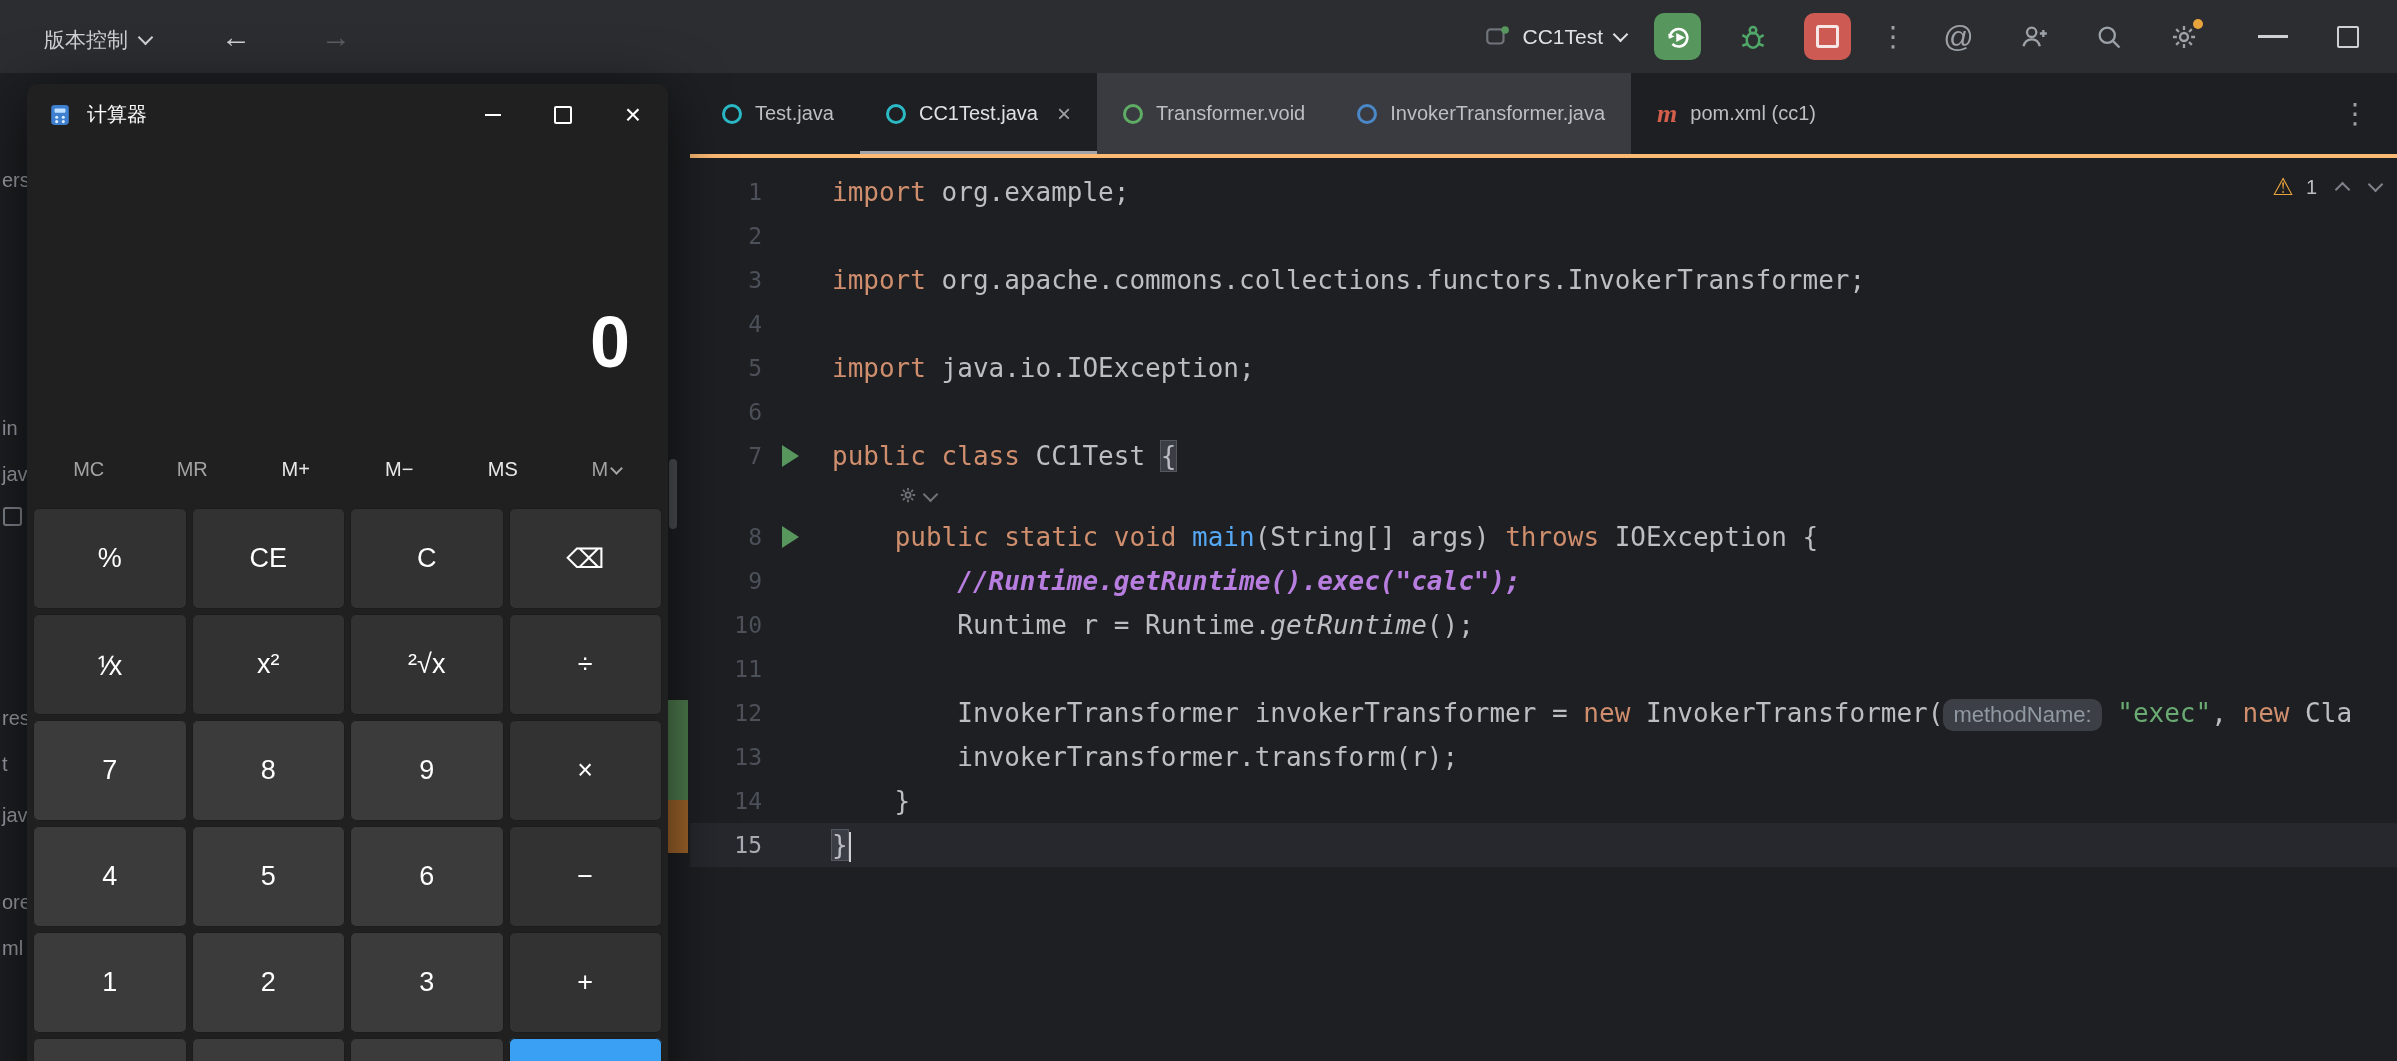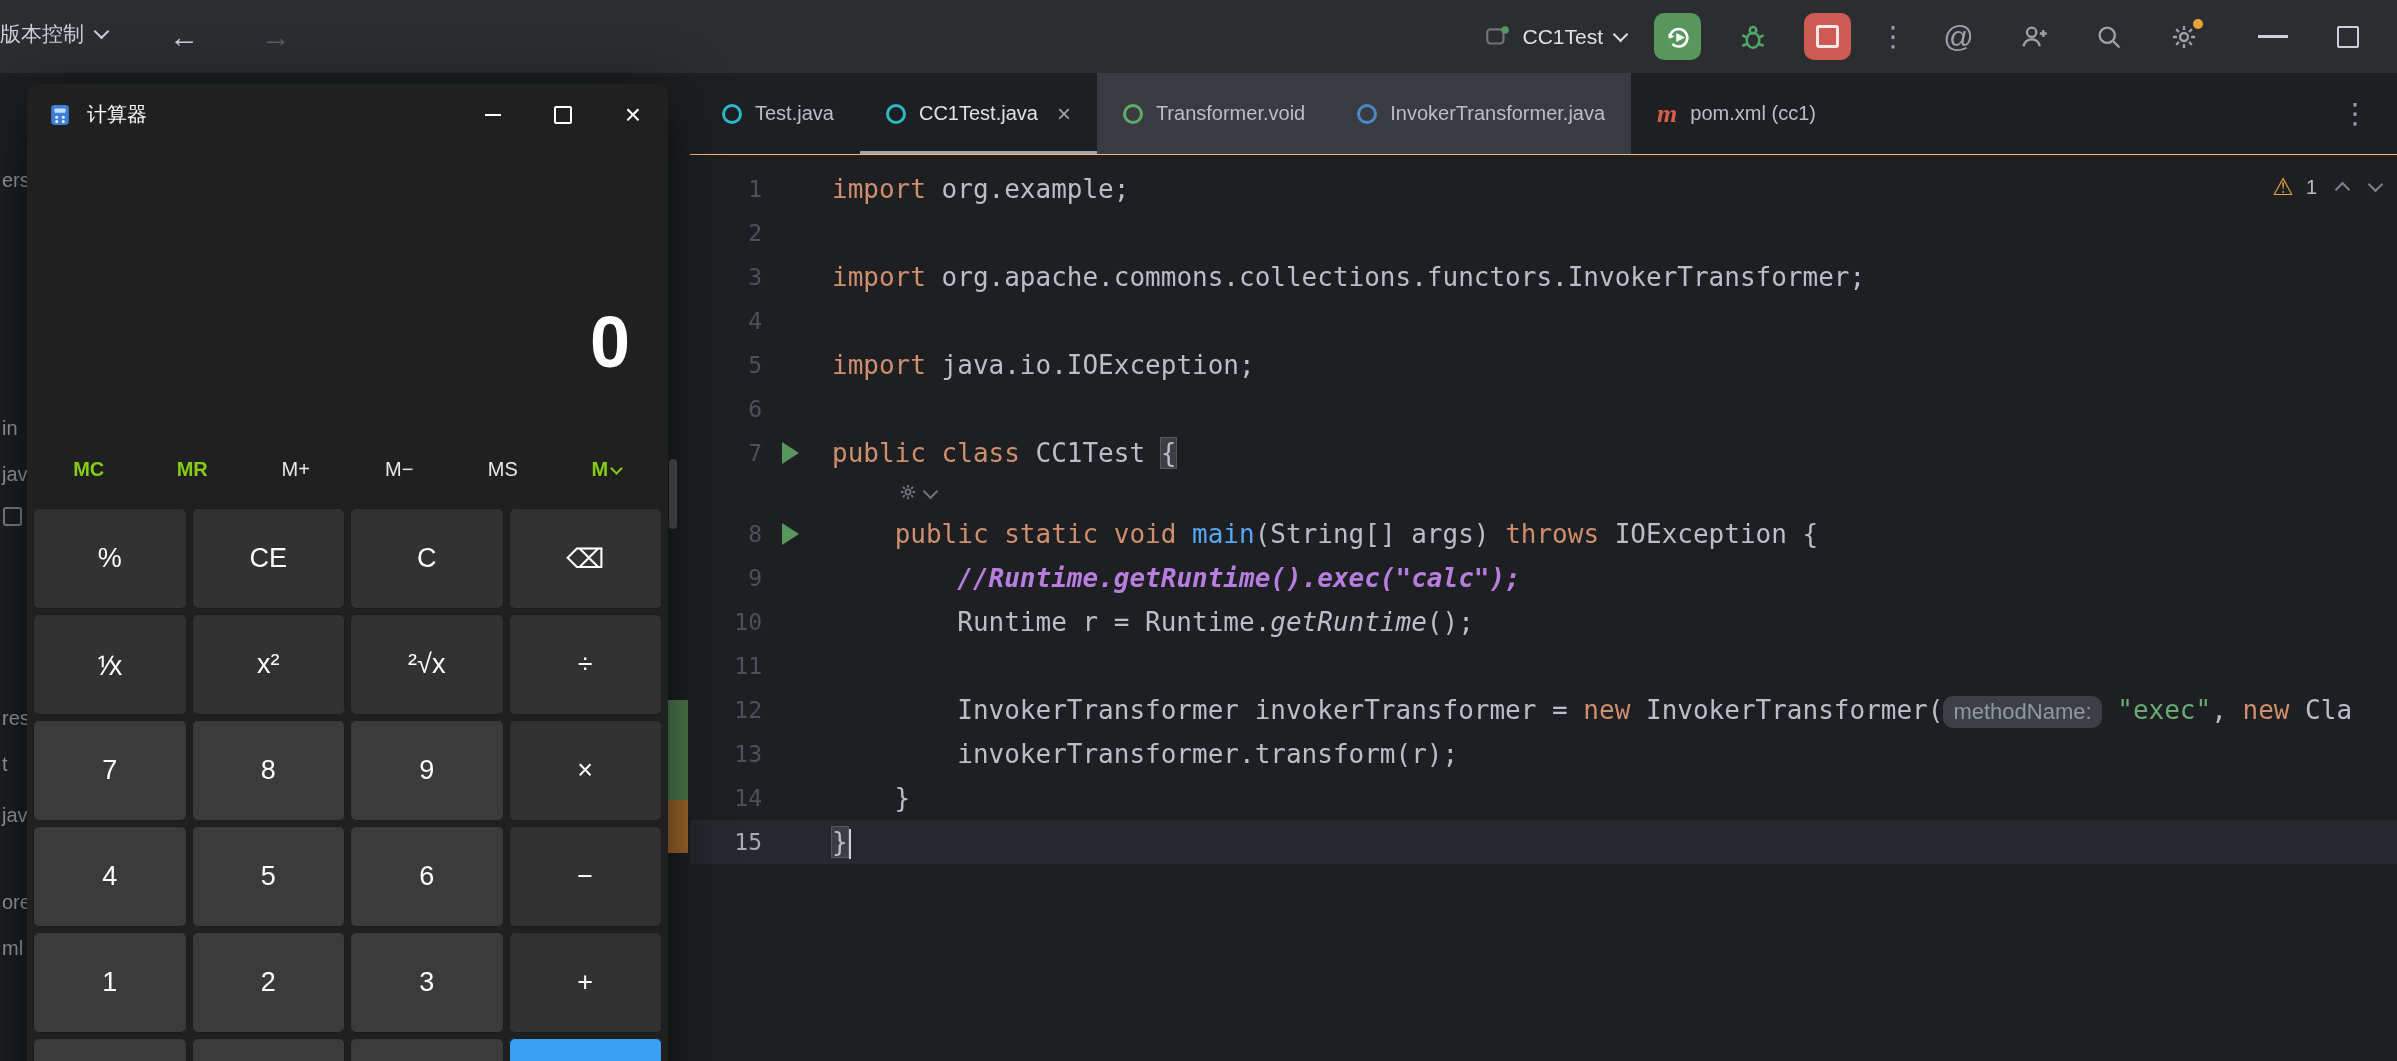--- a/index.html
+++ b/index.html
@@ -2,21 +2,21 @@
 <html style="--kw: #cf8e6d; --str: #6aab73; --cm: #b77ee0; --fn: #56a8f5; --accent: #3aa0f3; --run: #57965c; --stop: #cd5b53; --warn: #e8a33d;"><head>
 <meta charset="utf-8">
 <style>
   html,body{margin:0;padding:0;}
   body{width:2397px;height:1061px;position:relative;overflow:hidden;background:#1e1f22;
        font-family:"Liberation Sans",sans-serif;-webkit-font-smoothing:antialiased;}
 
   
   #titlebar{position:absolute;left:0;top:0;width:100%;height:73px;background:#2b2d30;
             display:flex;align-items:center;border-bottom:1px solid #1e1f22;color:#ced0d6;}
-  .tb-left{display:flex;align-items:flex-start;gap:6px;font-size:21px;}
+  .tb-left{display:flex;align-items:flex-end;gap:14px;padding-left:44px;font-size:21px;}
   .chev{display:inline-block;width:9px;height:9px;border-right:2px solid currentColor;
         border-bottom:2px solid currentColor;transform:rotate(45deg);margin-top:-5px;}
   .chev.up{transform:rotate(-135deg);margin-top:4px;}
   .nav-arrow{font-size:30px;margin-left:56px;color:#ced0d6;}
   .nav-arrow.disabled{color:#5a5d63;}
   .tb-spacer{flex:1;}
   .tb-right{display:flex;align-items:center;gap:28px;padding-right:26px;color:#9da2a8;}
   .runcfg{display:flex;align-items:center;gap:12px;color:#dfe1e5;font-size:21px;}
   .sqbtn{width:47px;height:47px;border-radius:10px;display:flex;align-items:center;justify-content:center;}
   .run-btn{background:var(--run,#57965c);}
@@ -32,21 +32,21 @@
   
   #left-strip{position:absolute;left:0;top:73px;width:27px;bottom:0;overflow:hidden;z-index:1;}
   .frag{position:absolute;left:2px;color:#9ca1a8;font-size:20px;white-space:nowrap;}
   .frag-icon{position:absolute;left:3px;width:15px;height:15px;border:2px solid #7f848c;border-radius:3px;}
   #mid-scroll{position:absolute;left:669px;top:459px;width:8px;height:70px;border-radius:4px;background:#4d5054;z-index:1;}
   #stripe-green{position:absolute;left:668px;top:700px;width:20px;height:100px;background:#4f7d4f;z-index:1;}
   #stripe-orange{position:absolute;left:668px;top:800px;width:20px;height:53px;background:#a0662b;z-index:1;}
 
   
   #editor{position:absolute;left:690px;top:73px;right:0;bottom:0;background:#1e1f22;}
-  #tabbar{height:81px;border-bottom:1px solid #fdba74;display:flex;align-items:stretch;padding-left:6px;position:relative;}
+  #tabbar{height:81px;border-bottom:4px solid #fdba74;display:flex;align-items:stretch;padding-left:6px;position:relative;}
   .tab{display:flex;align-items:center;gap:13px;padding:0 26px;font-size:20px;color:#bcbec4;position:relative;cursor:default;white-space:nowrap;}
   .tab.selected{color:#dfe1e5;}
   .tab.selected::after{content:"";position:absolute;left:0;right:0;bottom:0;height:3px;background:#a0a3aa;}
   .tab.highlight{background:#393b40;}
   .ticon{width:20px;height:20px;border-radius:50%;box-sizing:border-box;flex:none;display:flex;align-items:center;justify-content:center;}
   .ticon.ring{border:3px solid #2ab9c5;}
   .ticon.letter{font:italic 700 26px "Liberation Serif",serif;width:auto;border:none;}
   .tab-close{color:#9da0a6;font-size:24px;margin-left:6px;}
   .tab-options{position:absolute;right:28px;top:24px;font-size:28px;color:#9da0a6;}
 
@@ -89,21 +89,21 @@
   .calc-winbtn{width:70px;height:61px;display:flex;align-items:center;justify-content:center;color:#fff;}
   #calc-nav{height:70px;display:flex;align-items:center;}
   .burger{width:22px;margin-left:28px;display:flex;flex-direction:column;gap:5px;}
   .burger div{height:2px;background:#fff;border-radius:1px;}
   #calc-mode{font-size:30px;font-weight:700;margin-left:30px;}
   .pin-icon{margin-left:32px;}
   .hist-icon{margin-left:auto;margin-right:30px;}
   #calc-display{position:absolute;top:222px;right:38px;font-size:72px;font-weight:700;line-height:1;}
   #calc-memory{position:absolute;top:362px;left:10px;right:10px;height:46px;display:flex;}
   .mem{flex:1;display:flex;align-items:center;justify-content:center;font-size:20px;color:#e9e9e9;gap:4px;}
-  .mem.dis{color:#84cc16;font-weight:bold;}
+  .mem.dis{color:#a3a3a3;}
   .mem .chev{width:7px;height:7px;margin-top:-2px;}
   #calc-grid{position:absolute;top:424px;left:6px;right:6px;display:grid;
              grid-template-columns:repeat(4,1fr);grid-auto-rows:101px;gap:5px;}
   .k{border-radius:6px;display:flex;align-items:center;justify-content:center;font-size:27px;
      background:#323232;box-shadow:inset 0 0 0 1px #1c1c1c;}
   .k.n{background:#3b3b3b;font-weight:500;}
   .k.eq{background:var(--accent,#3aa0f3);color:#12222e;}
 </style>
 </head>
 <body>

